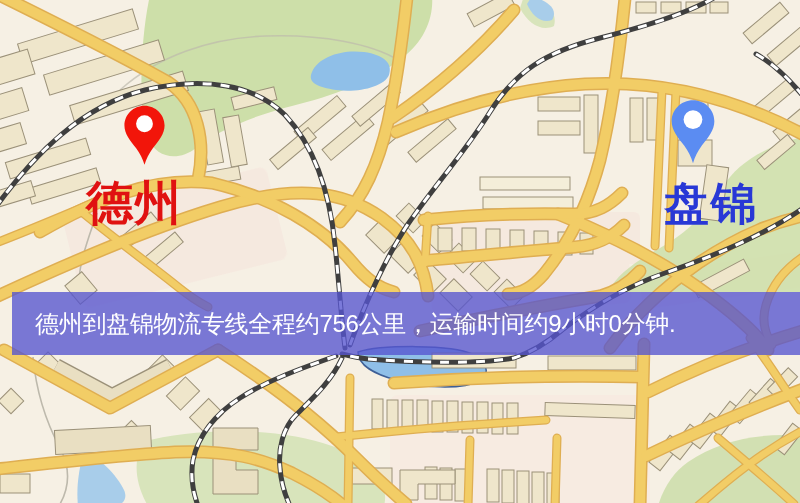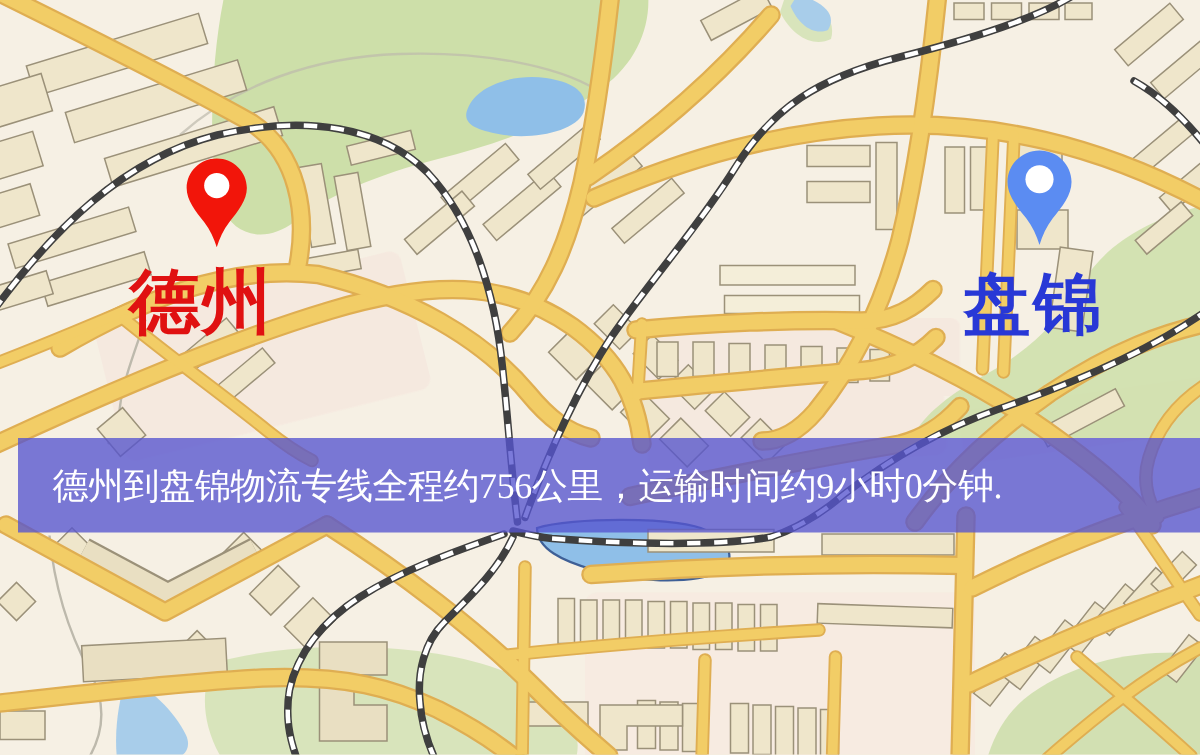--- a/index.html
+++ b/index.html
@@ -1,30 +1,30 @@
 <!DOCTYPE html>
 <html><head>
 <meta charset="utf-8">
 <style>
   html,body{margin:0;padding:0;background:#d8d8d8}
   .screen{
     position:relative;width:800px;height:503px;overflow:hidden;
-    font-family:Liberation Serif, serif;
+    font-family:Liberation Sans, sans-serif;
     background:#f6f0e4;
   }
   .map-svg{position:absolute;left:0;top:0;width:800px;height:503px;display:block}
   .pin{position:absolute;z-index:3}
   .pin svg{width:100%;height:100%;display:block}
   .pin-origin{left:121px;top:102px;width:47px;height:66px}
   .pin-dest{left:668px;top:97px;width:50px;height:69px}
   .city-label{
     position:absolute;z-index:4;font-weight:700;white-space:nowrap;line-height:1;
   }
   .label-origin{left:86px;top:179px;font-size:47px;letter-spacing:1px}
-  .label-dest{left:642px;top:181px;font-size:45px;letter-spacing:2px}
+  .label-dest{left:664px;top:181px;font-size:45px;letter-spacing:2px}
   .route-banner{
     position:absolute;z-index:5;left:12px;top:292px;width:800px;height:63px;
     background:rgba(86,85,208,0.78);
     display:flex;align-items:center;box-sizing:border-box;padding-left:23px;
   }
   .route-banner span{
     color:#ffffff;font-size:24px;letter-spacing:-0.3px;white-space:nowrap;
   }
 </style>
 </head>

